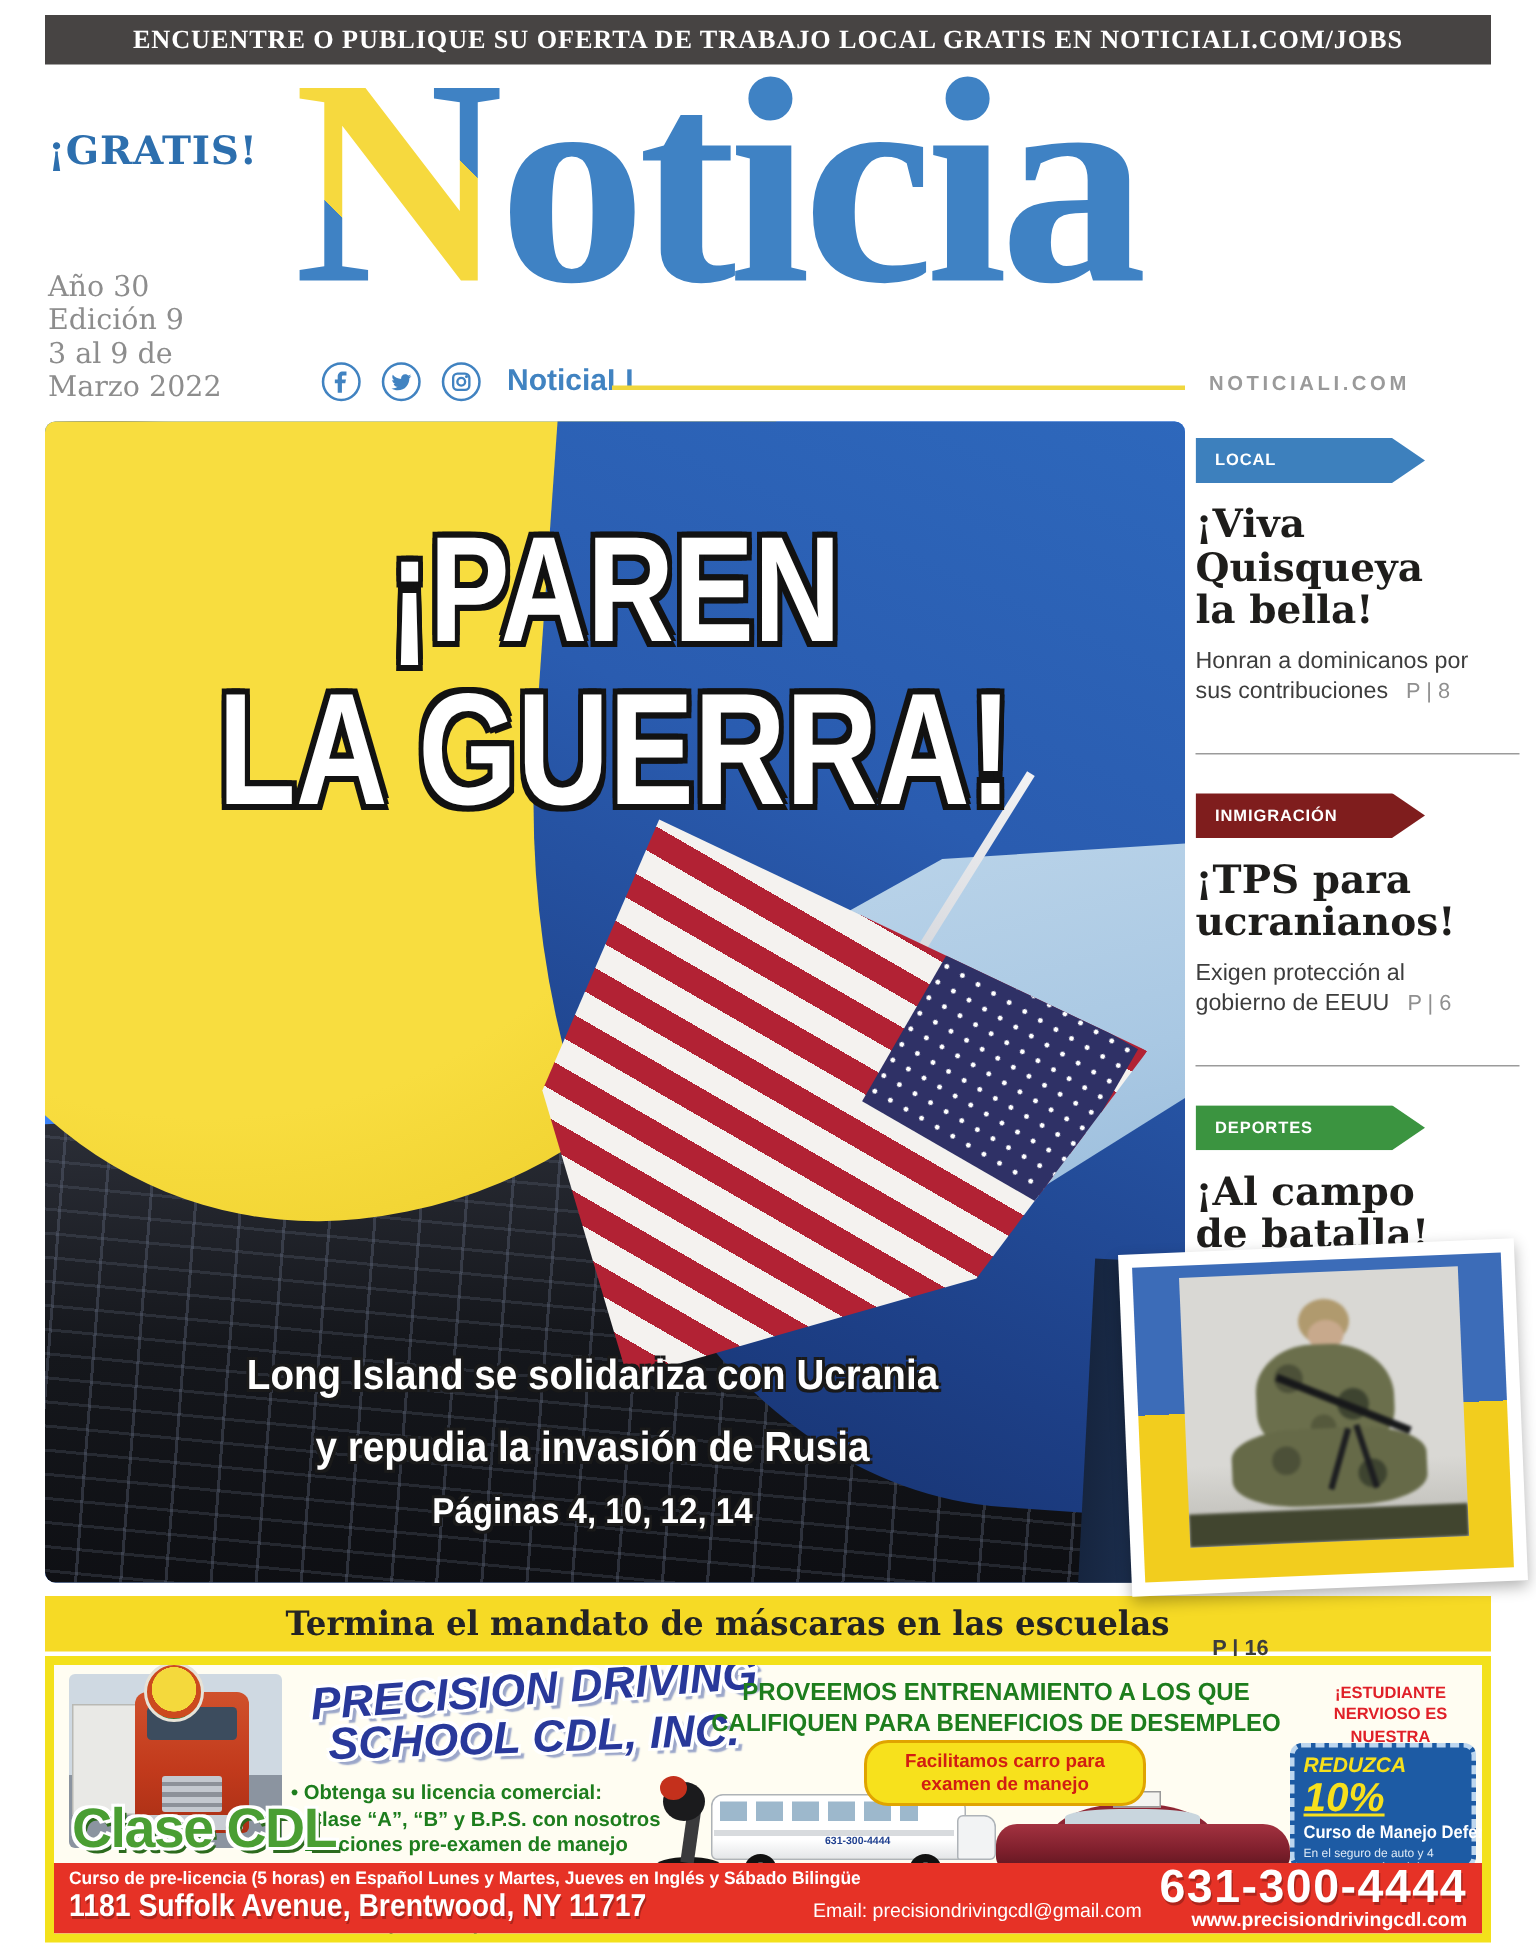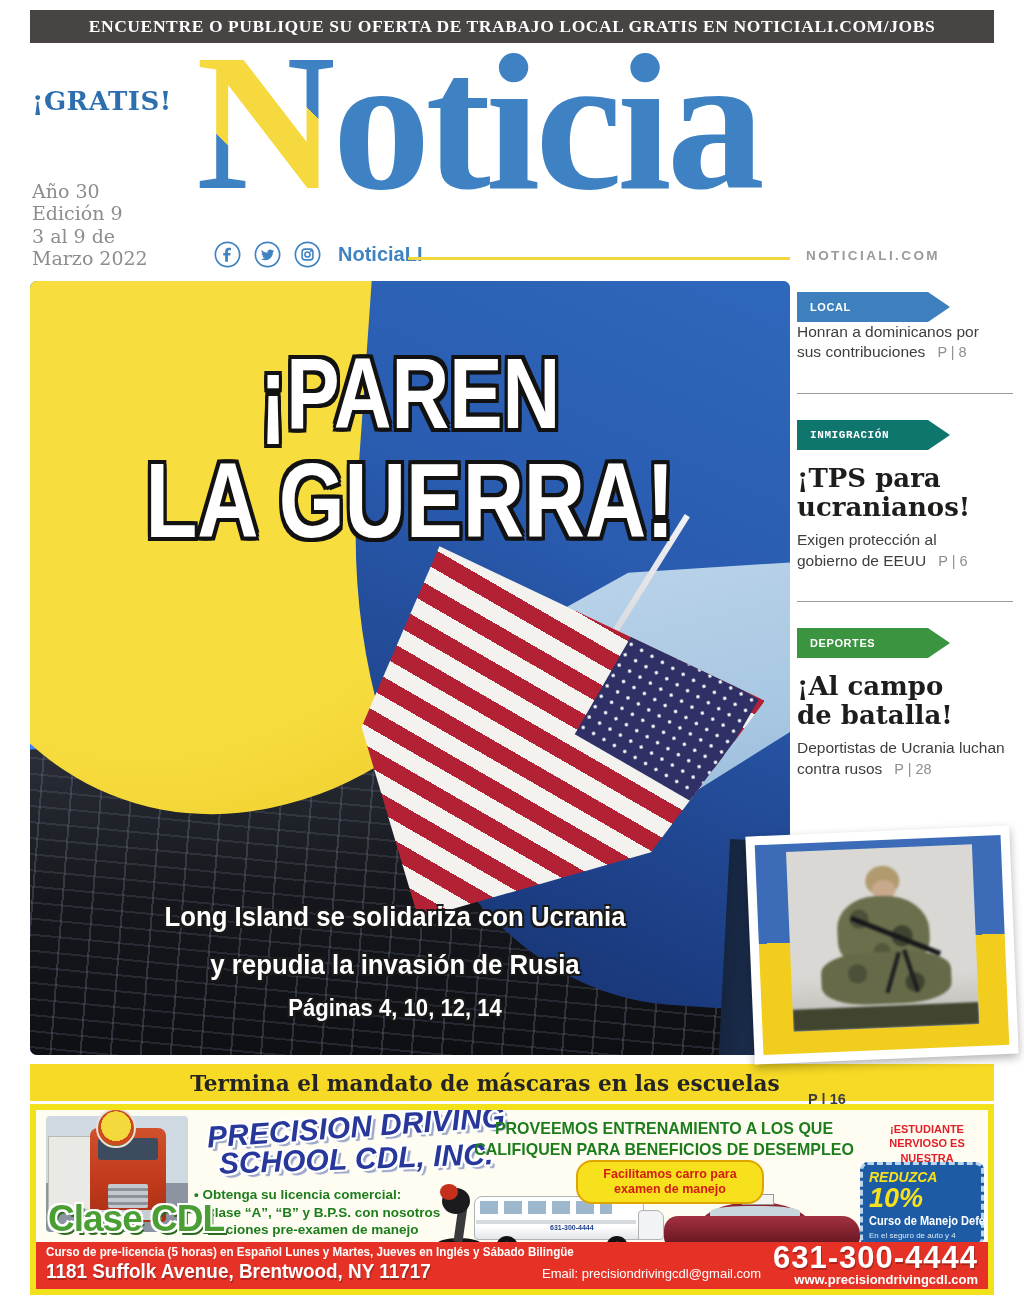--- a/index.html
+++ b/index.html
@@ -71,21 +71,21 @@
     text-shadow:-2px -2px 0 #1a1a1a,2px -2px 0 #1a1a1a,-2px 2px 0 #1a1a1a,2px 2px 0 #1a1a1a,0 2px 0 #1a1a1a;}
   .deck .dl{font-size:28px;line-height:1.7;transform:scaleX(.92);}
   .deck .pages{font-size:24px;margin-top:6px;transform:scaleX(.92);}
 
   
   .sidebar{position:absolute;left:797px;top:292px;width:216px;}
   .tag{color:#fff;font-weight:700;font-size:11px;letter-spacing:.6px;
     padding:9px 34px 9px 13px;width:153px;box-sizing:border-box;
     clip-path:polygon(0 0,calc(100% - 22px) 0,100% 50%,calc(100% - 22px) 100%,0 100%);}
   .tag--local{background:#3d80bd;}
-  .tag--inmigracion{background:#0f766e;font-family:Liberation Mono, monospace;}
+  .tag--inmigracion{background:#7f1d1d;}
   .tag--deportes{background:#3b9440;}
   .sb-title{font-family:"DejaVu Serif",serif;font-weight:700;font-size:26px;line-height:1.1;
     color:#1e1d1b;margin:14px 0 9px;}
   .sb-desc{font-size:15.5px;line-height:1.32;color:#3d3d3d;}
   .page-ref{color:#8f8f8f;font-size:14.5px;margin-left:12px;}
   .sb-divider{border:0;border-top:1.5px solid #9b9b9b;margin:30px 0 26px;}
 
   
   .polaroid{position:absolute;left:750px;top:831px;width:264px;height:228px;background:#fff;
     box-shadow:0 4px 10px rgba(0,0,0,.30);transform:rotate(-2.4deg);z-index:7;}
@@ -185,21 +185,21 @@
     background:#c9d6de;}
   .car-sign{position:absolute;left:78px;top:-8px;width:30px;height:9px;background:#f4f4f0;border:1px solid #999;}
   .car-w1,.car-w2{position:absolute;bottom:-8px;width:20px;height:20px;border-radius:50%;
     background:radial-gradient(circle,#777 0 30%,#141414 31% 100%);}
   .car-w1{left:28px;} .car-w2{left:148px;}
 
   .coupon{position:absolute;left:824px;top:52px;width:124px;height:84px;z-index:3;background:#1d5ba4;
     border:3px dashed #bcd6ef;border-radius:8px;box-sizing:border-box;padding:4px 6px;color:#fff;}
   .coupon-line1{font-style:italic;font-weight:800;color:#f7e01c;line-height:1;}
   .coupon-title{font-size:14px;}
-  .coupon-pct{font-size:27px;vertical-align:-3px;}
+  .coupon-pct{font-size:27px;vertical-align:-3px;text-decoration:underline;}
   .coupon-sub{font-weight:800;font-size:12px;margin-top:2px;transform:scaleX(.92);transform-origin:left;white-space:nowrap;}
   .coupon-fine{font-size:8px;line-height:1.15;margin-top:3px;color:#dce9f5;}
 
   .redbar{position:absolute;left:0;right:0;bottom:0;height:47px;background:#e63226;z-index:4;color:#fff;}
   .sched{position:absolute;left:10px;top:3px;font-weight:700;font-size:12px;transform:scaleX(.97);transform-origin:left;}
   .addr{position:absolute;left:10px;top:17px;font-weight:800;font-size:21px;transform:scaleX(.9);transform-origin:left;
     text-shadow:1px 2px 0 rgba(0,0,0,.25);}
   .email{position:absolute;left:506px;top:24px;font-size:13px;}
   .phone{position:absolute;right:10px;top:-2px;font-weight:800;font-size:31px;letter-spacing:1px;
     text-shadow:1px 2px 0 rgba(0,0,0,.25);}
@@ -275,20 +275,24 @@
       <div class="dl">Long Island se solidariza con Ucrania</div>
       <div class="dl">y repudia la invasión de Rusia</div>
       <div class="pages">Páginas 4, 10, 12, 14</div>
     </div>
   </div>
 
   <div class="sidebar">
 
     <div>
       <div class="tag tag--local">LOCAL</div>
+      <div class="sb-title">
+        <div>¡Viva Quisqueya</div>
+        <div>la bella!</div>
+      </div>
       <div class="sb-desc">
         <div>Honran a dominicanos por</div>
         <div><span>sus contribuciones</span><span class="page-ref">P | 8</span></div>
       </div>
     </div>
     <hr class="sb-divider">
 
     <div>
       <div class="tag tag--inmigracion">INMIGRACIÓN</div>
       <div class="sb-title">

